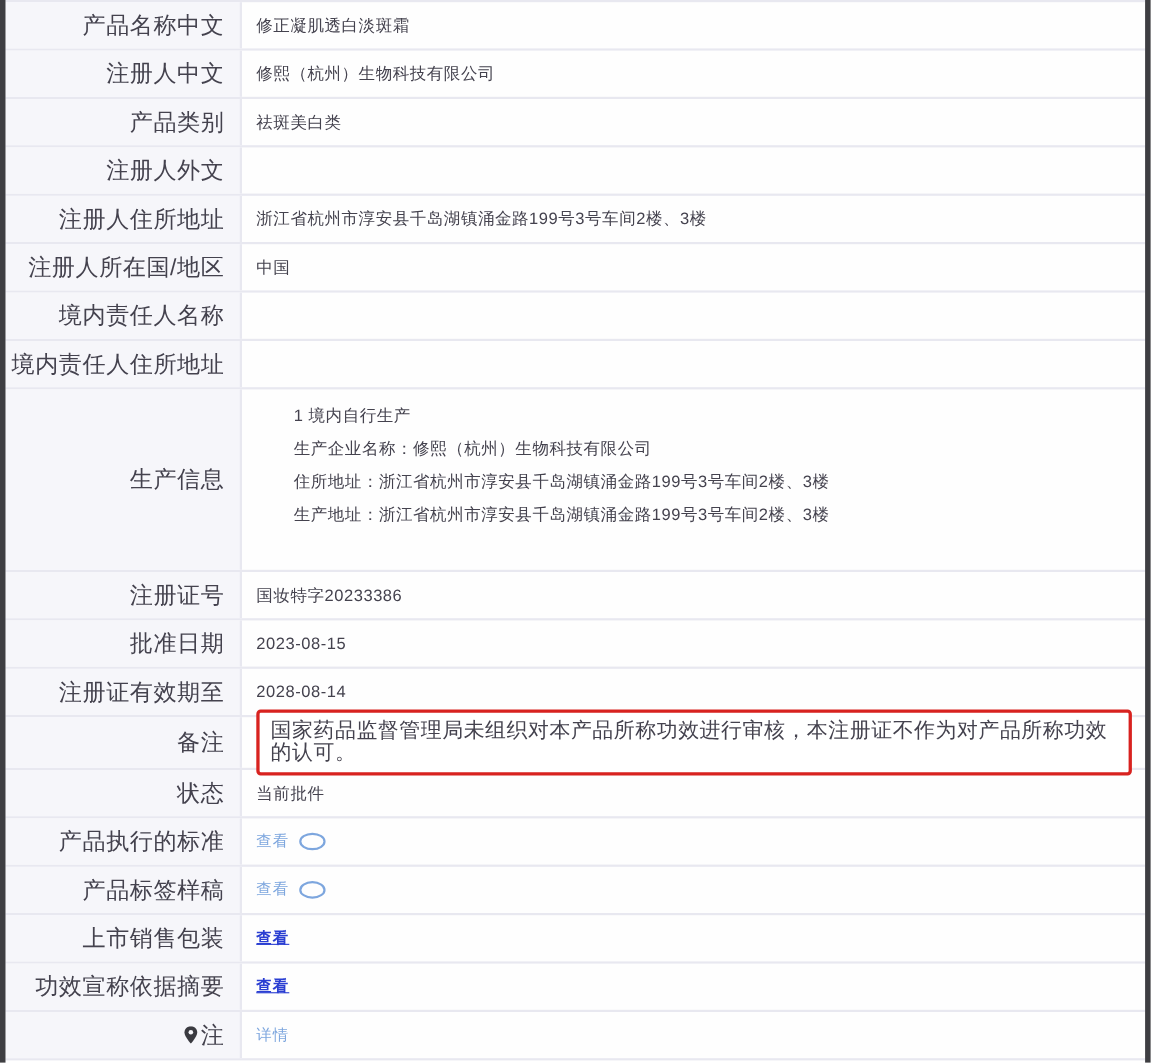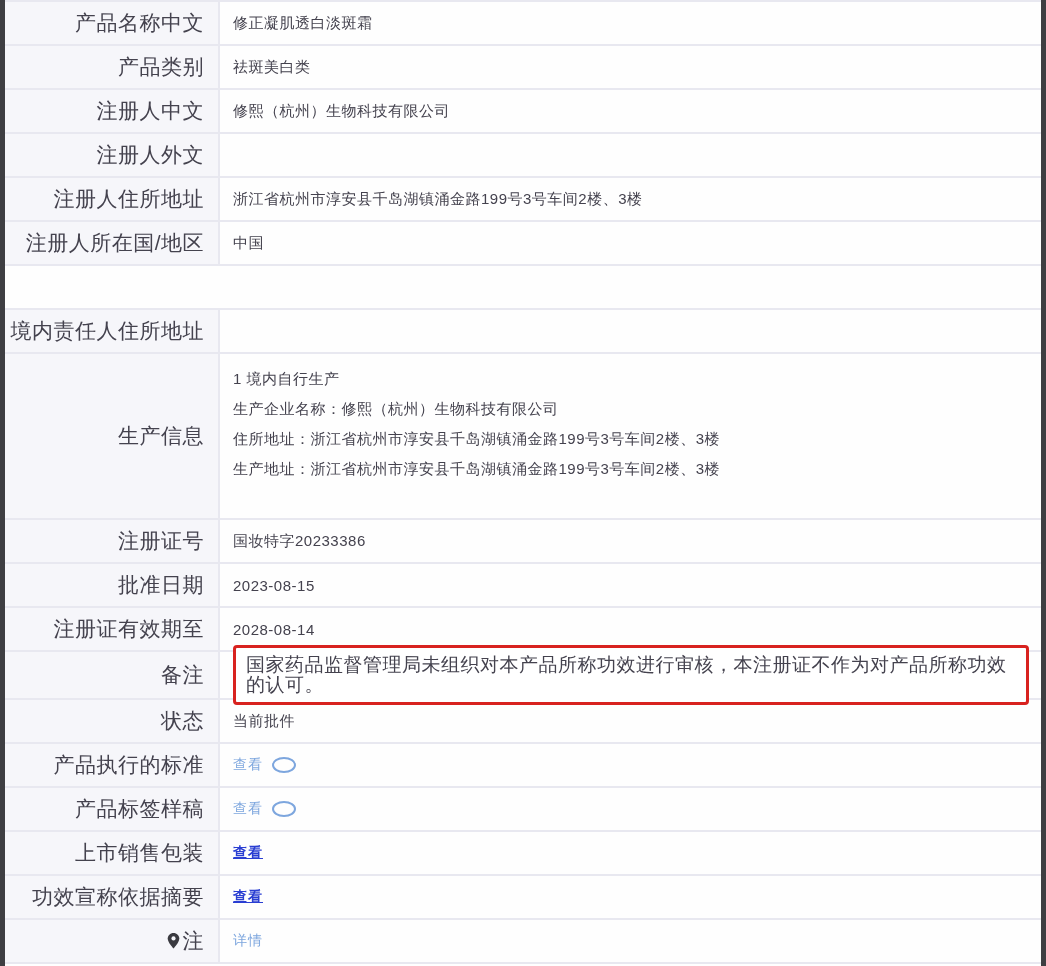--- a/index.html
+++ b/index.html
@@ -32,21 +32,21 @@
     text-align:right;
   }
   .value-cell{
     flex:1;display:flex;align-items:center;
     padding-left:13px;padding-right:0;
     font-size:15px;letter-spacing:.5px;color:var(--text,#44424e);
   }
   .row-std{height:42px;}
   .row-production{height:164px;}
   .row-production .value-cell{display:block;padding-top:10px;}
-  .row-production .value-cell div{line-height:30px;}
+  .row-production .value-cell div{line-height:30px;margin-left:34px;}
   .row-remark{height:46px;}
   .remark-box{
     box-sizing:border-box;
     border:3px solid var(--accent_red,#d8221f);
     border-radius:4px;
     padding:7px 10px;
     width:100%;
     margin-right:12px;
     font-size:19px;line-height:20px;
     background:#fff;
@@ -69,45 +69,46 @@
 <div class="edge edge-right"></div>
 
 <div class="reg-table">
 
   <div class="row row-std">
     <div class="label-cell">产品名称中文</div>
     <div class="value-cell">修正凝肌透白淡斑霜</div>
   </div>
 
   <div class="row row-std">
-    <div class="label-cell">产品类别</div>
-    <div class="value-cell">祛斑美白类</div>
+    <div class="label-cell">注册人中文</div>
+    <div class="value-cell">修熙（杭州）生物科技有限公司</div>
   </div>
 
   <div class="row row-std">
-    <div class="label-cell">注册人中文</div>
-    <div class="value-cell">修熙（杭州）生物科技有限公司</div>
+    <div class="label-cell">产品类别</div>
+    <div class="value-cell">祛斑美白类</div>
   </div>
 
   <div class="row row-std">
     <div class="label-cell">注册人外文</div>
     <div class="value-cell"></div>
   </div>
 
   <div class="row row-std">
     <div class="label-cell">注册人住所地址</div>
     <div class="value-cell">浙江省杭州市淳安县千岛湖镇涌金路199号3号车间2楼、3楼</div>
   </div>
 
   <div class="row row-std">
     <div class="label-cell">注册人所在国/地区</div>
     <div class="value-cell">中国</div>
   </div>
 
   <div class="row row-std">
+    <div class="label-cell">境内责任人名称</div>
     <div class="value-cell"></div>
   </div>
 
   <div class="row row-std">
     <div class="label-cell">境内责任人住所地址</div>
     <div class="value-cell"></div>
   </div>
 
   <div class="row row-production">
     <div class="label-cell">生产信息</div>

